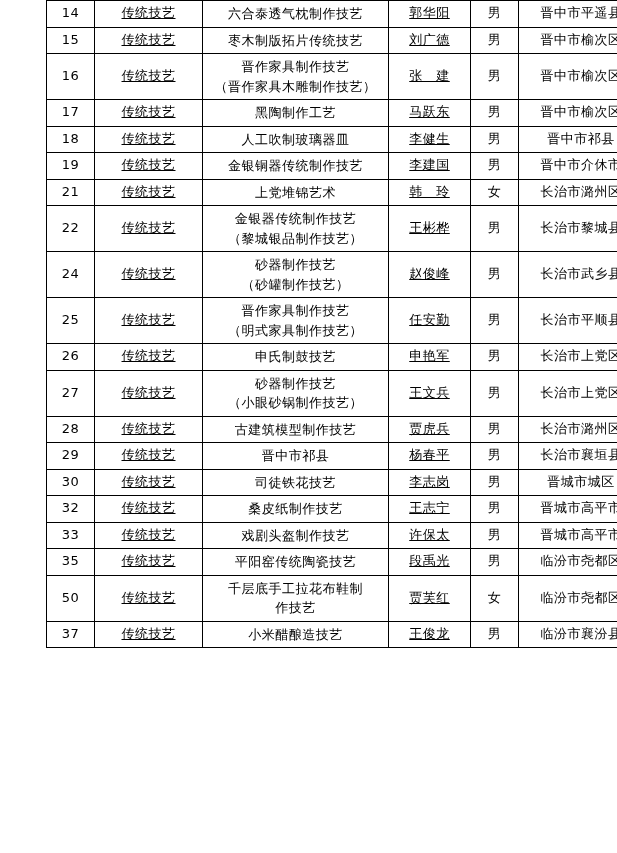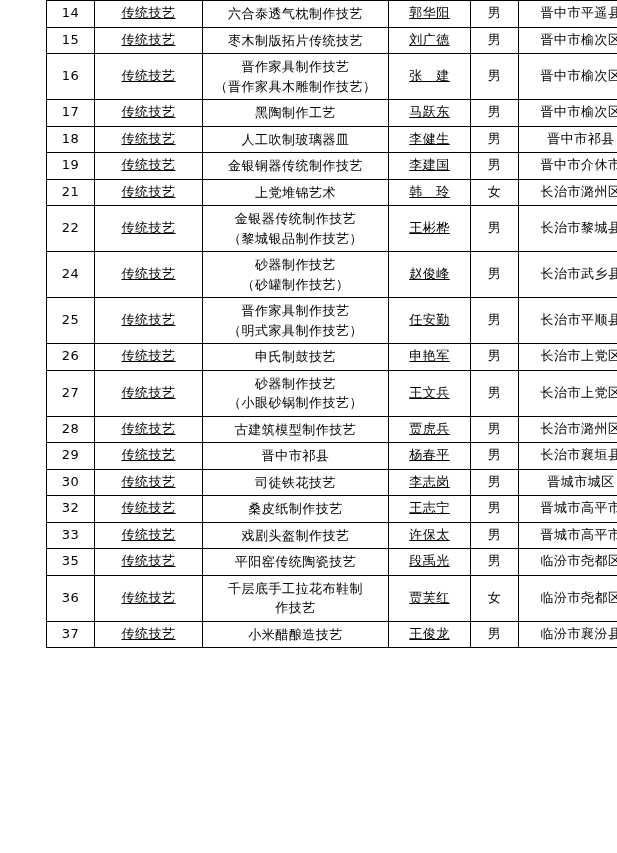--- a/index.html
+++ b/index.html
@@ -248,21 +248,21 @@
           <td class="num">35</td>
           <td class="cat">传统技艺</td>
           <td class="name">
             <span class="two-line">平阳窑传统陶瓷技艺</span>
           </td>
           <td class="person">段禹光</td>
           <td class="sex">男</td>
           <td class="region">临汾市尧都区</td>
         </tr>
         <tr>
-          <td class="num">36</td>
+          <td class="num">50</td>
           <td class="cat">传统技艺</td>
           <td class="name">
             <span class="two-line">千层底手工拉花布鞋制</span>
             <span class="two-line">作技艺</span>
           </td>
           <td class="person">贾芙红</td>
           <td class="sex">女</td>
           <td class="region">临汾市尧都区</td>
         </tr>
         <tr>

